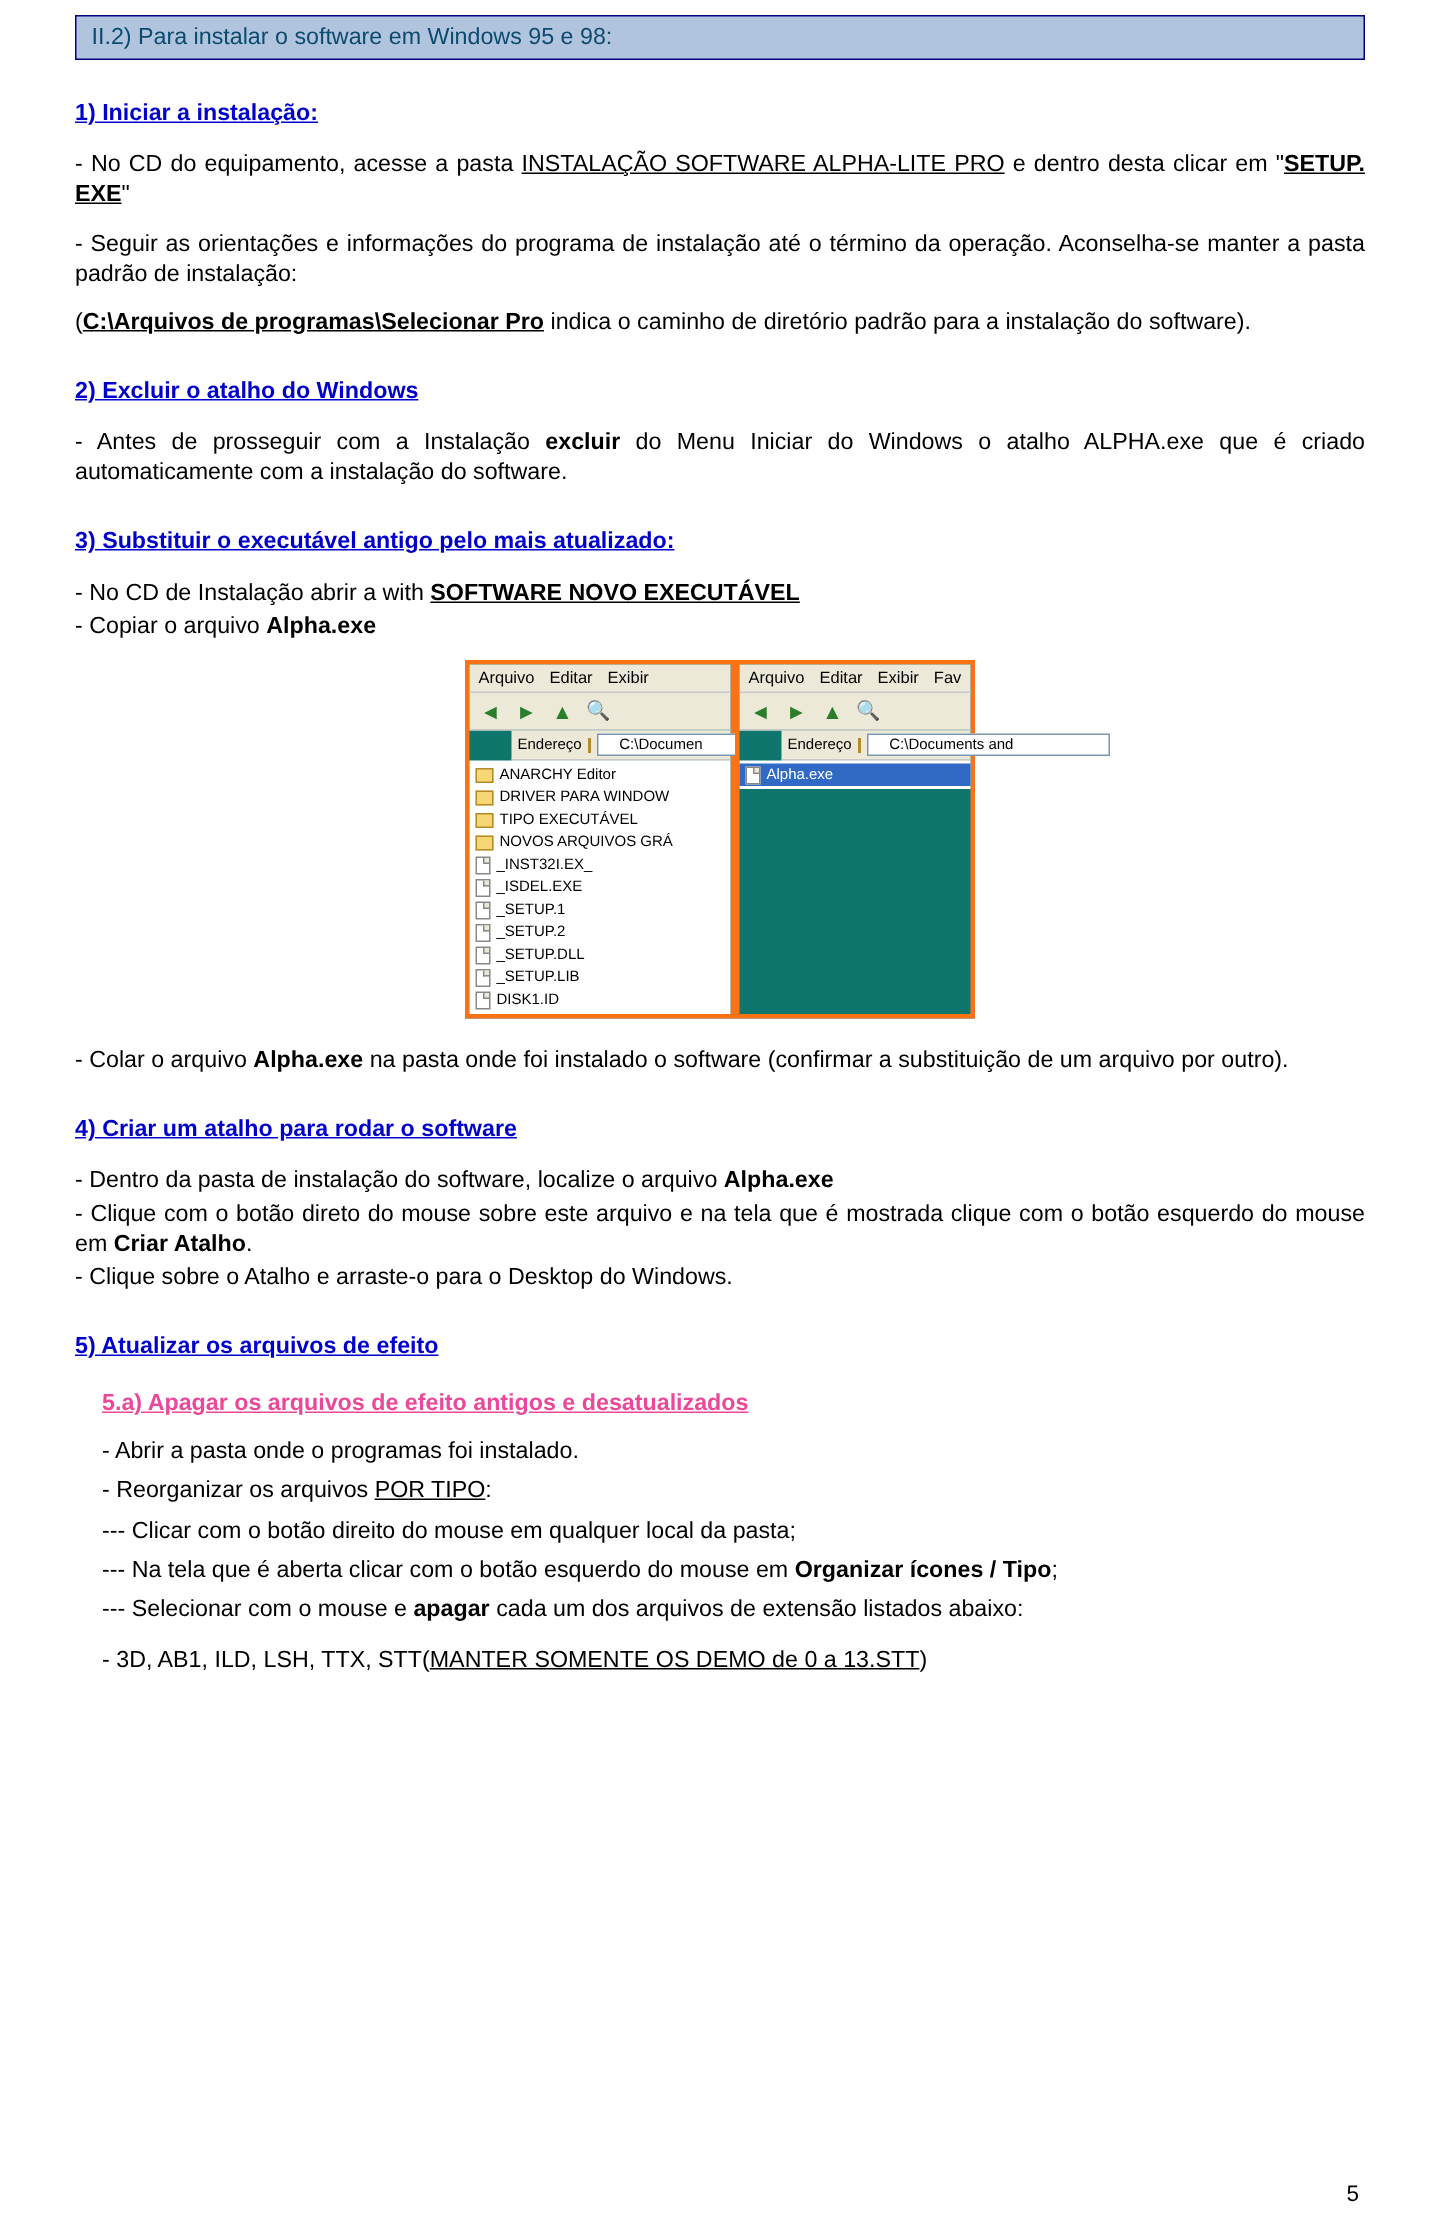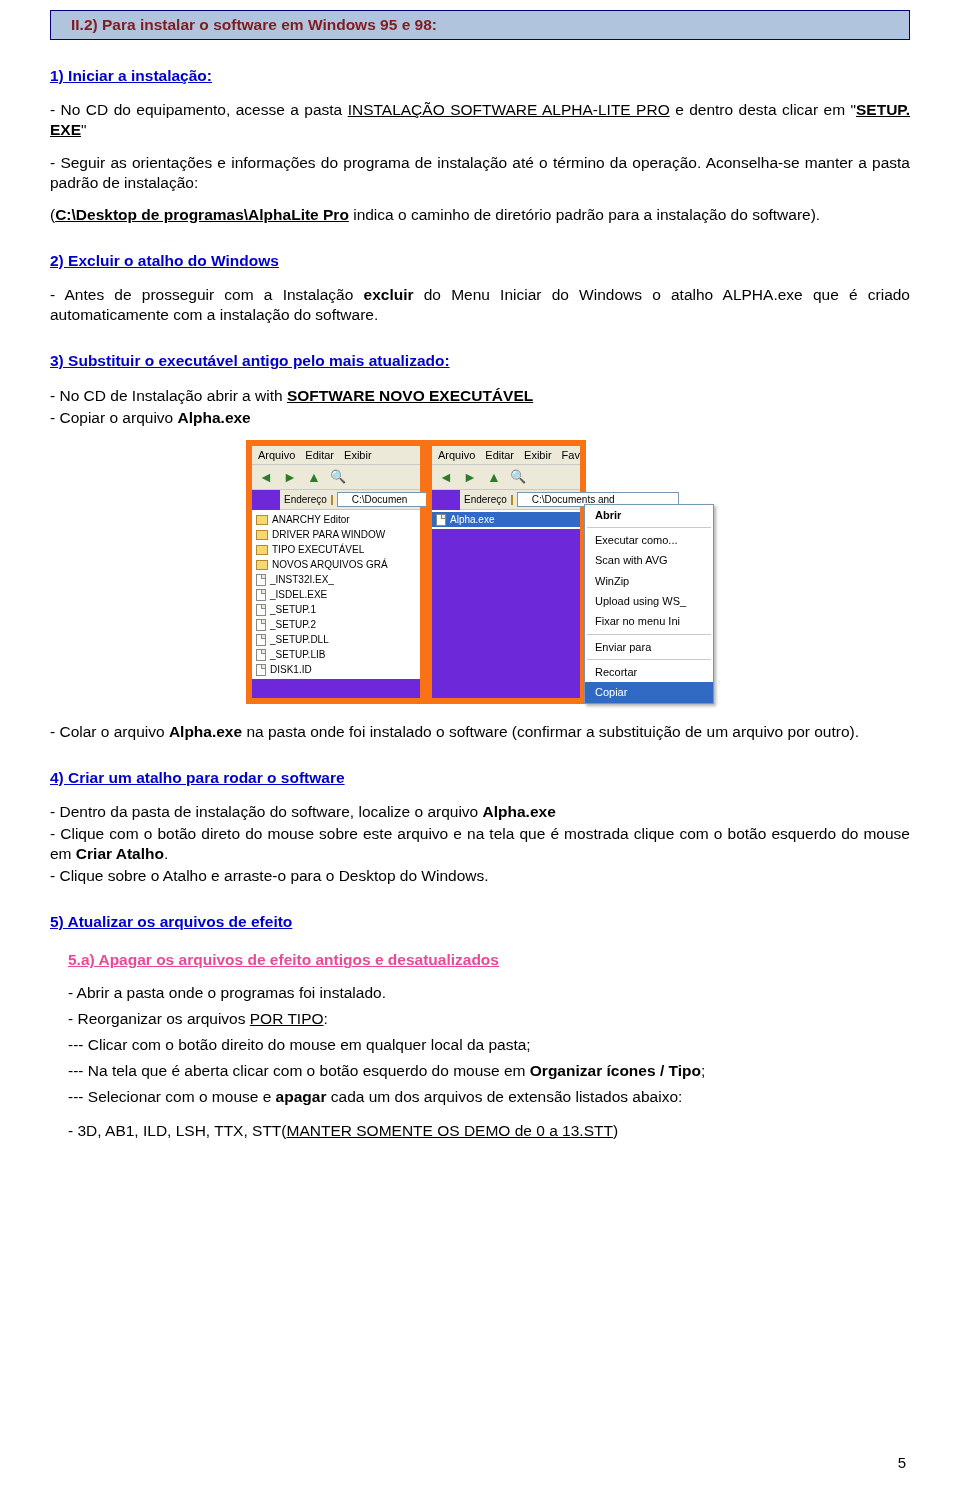--- a/index.html
+++ b/index.html
@@ -9,23 +9,23 @@
     font-family: Arial, Helvetica, sans-serif;
     font-size: 15.5px;
     color: #000;
     background: #fff;
     padding: 10px 50px 20px 50px;
     line-height: 1.3;
   }
   .section-header {
     border: 1px solid #000080;
     background: #b0c4de;
-    padding: 4px 20px;
-    font-weight: bold;
-    color: #7f1d1d;
+    padding: 4px 10px;
+    font-weight: normal;
+    color: #0c4a6e;
     margin-bottom: 24px;
   }
   .step-title {
     color: #0000cc;
     text-decoration: underline;
     font-weight: bold;
     margin-top: 26px;
     margin-bottom: 14px;
   }
   .step-title-sub {
@@ -41,22 +41,22 @@
   .underline { text-decoration: underline; }
   .bold { font-weight: bold; }
   .screenshot-row {
     display: flex;
     justify-content: center;
     gap: 0;
     margin: 10px 0 18px 0;
   }
   .explorer-window {
     width: 180px;
-    border: 6px solid #f97316;
-    background: #6d28d9;
+    border: 3px solid #f97316;
+    background: #0f766e;
     font-family: Tahoma, sans-serif;
     font-size: 11px;
   }
   .menubar {
     display: flex;
     gap: 10px;
     padding: 2px 6px;
     background: #ece9d8;
     border-bottom: 1px solid #c9c9c9;
     color: #000;
@@ -147,21 +147,21 @@
 <body class="rel">
 
 <div class="section-header">II.2) Para instalar o software em Windows 95 e 98:</div>
 
 <div class="step-title">1) Iniciar a instalação:</div>
 <p class="para">
   <span>- No CD do equipamento, acesse a pasta </span><span class="underline">INSTALAÇÃO SOFTWARE ALPHA-LITE PRO</span><span> e dentro desta clicar em "</span><span class="underline bold">SETUP. EXE</span><span>"</span>
 </p>
 <p class="para">- Seguir as orientações e informações do programa de instalação até o término da operação. Aconselha-se manter a pasta padrão de instalação:</p>
 <p class="para">
-  <span>(</span><span class="underline bold">C:\Desktop de programas\AlphaLite Pro</span><span> indica o caminho de diretório padrão para a instalação do software).</span>
+  <span>(</span><span class="underline bold">C:\Arquivos de programas\Selecionar Pro</span><span> indica o caminho de diretório padrão para a instalação do software).</span>
 </p>
 
 <div class="step-title">2) Excluir o atalho do Windows</div>
 <p class="para">
   <span>- Antes de prosseguir com a Instalação </span><span class="bold">excluir</span><span> do Menu Iniciar do Windows o atalho ALPHA.exe  que é criado automaticamente com a instalação do software.</span>
 </p>
 
 <div class="step-title">3) Substituir o executável antigo pelo mais atualizado:</div>
 <p class="para" style="margin-bottom:2px">
   <span>- No CD de Instalação abrir a with </span><span class="underline bold">SOFTWARE NOVO EXECUTÁVEL</span>
@@ -256,34 +256,20 @@
       <input value="C:\Documents and" style="">
     </div>
     <div class="file-list">
       <div class="file-item selected">
         <span class="file-icon"></span>
         <span>Alpha.exe</span>
       </div>
     </div>
   </div>
 
-  <div class="context-menu" id="ctx-menu">
-      <div class="context-item bold">Abrir</div>
-      <div class="context-sep"></div>
-      <div class="context-item">Executar como...</div>
-      <div class="context-item">Scan with AVG</div>
-      <div class="context-item">WinZip</div>
-      <div class="context-item">Upload using WS_</div>
-      <div class="context-item">Fixar no menu Ini</div>
-      <div class="context-sep"></div>
-      <div class="context-item">Enviar para</div>
-      <div class="context-sep"></div>
-      <div class="context-item">Recortar</div>
-      <div class="context-item selected">Copiar</div>
-    </div>
 </div>
 
 <p class="para">
   <span>- Colar o arquivo </span><span class="bold">Alpha.exe</span><span> na pasta onde foi instalado o software (confirmar a substituição de um arquivo por outro).</span>
 </p>
 
 <div class="step-title">4) Criar um atalho para rodar o software</div>
 <p class="para" style="margin-bottom:2px">
   <span>- Dentro da pasta de instalação do software, localize o arquivo </span><span class="bold">Alpha.exe</span>
 </p>

